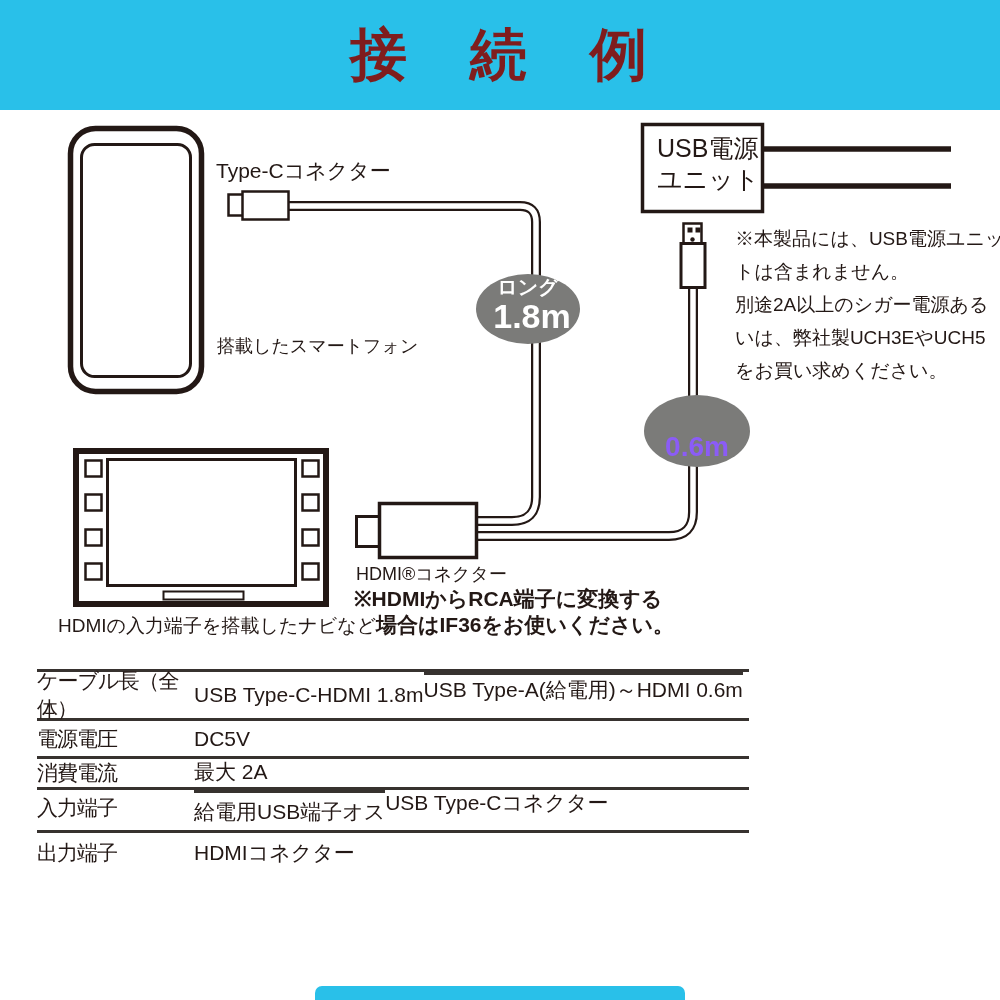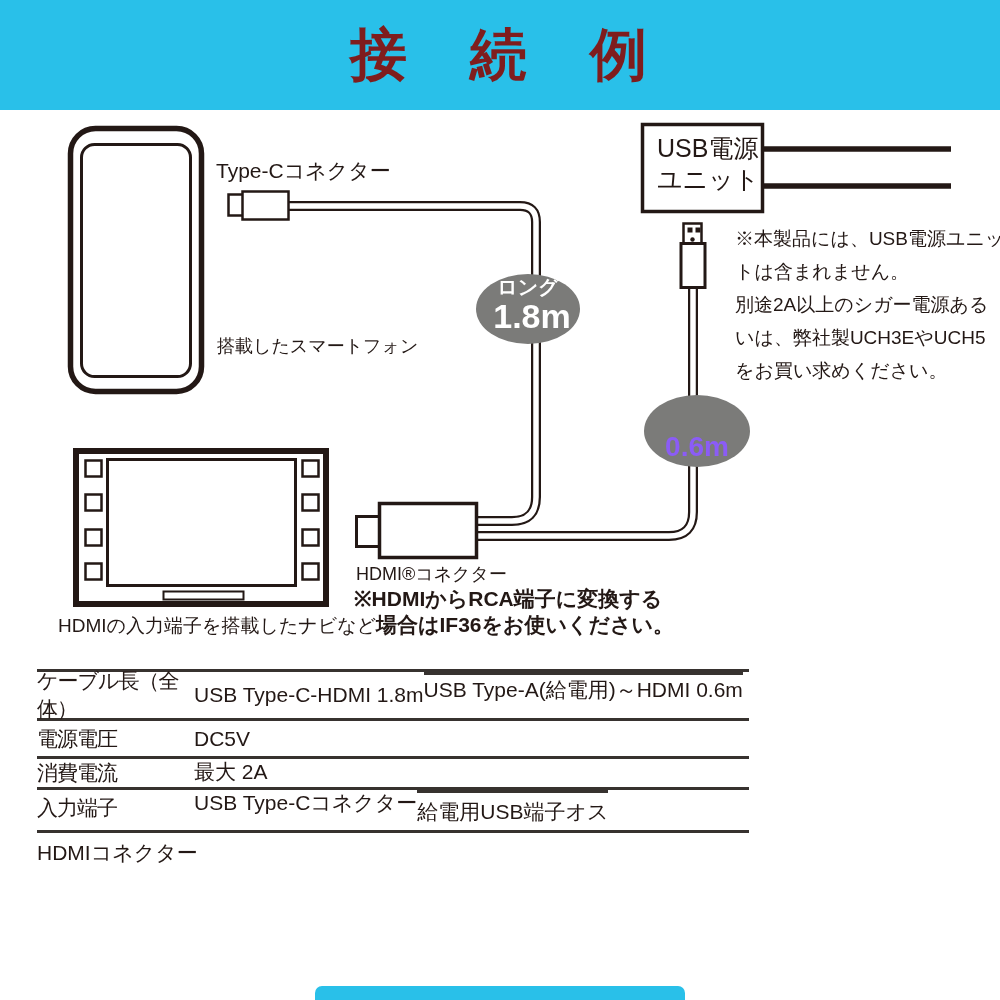--- a/index.html
+++ b/index.html
@@ -180,25 +180,26 @@
     </div>
     <div class="spec-row">
       <div class="spec-label">消費電流</div>
       <div class="spec-values">
         <div class="spec-value h36">最大 2A</div>
       </div>
     </div>
     <div class="spec-row">
       <div class="spec-label label-h36">入力端子</div>
       <div class="spec-values">
+        <div class="spec-value sub h40">給電用USB端子オス</div>
         <div class="spec-value h36">USB Type-Cコネクター</div>
-        <div class="spec-value sub h40">給電用USB端子オス</div>
       </div>
     </div>
     <div class="spec-row last">
+      <div class="spec-label">出力端子</div>
       <div class="spec-values">
         <div class="spec-value h40">HDMIコネクター</div>
       </div>
     </div>
   </div>
 
   <div class="footer-bar"></div>
 
 </div>
 

